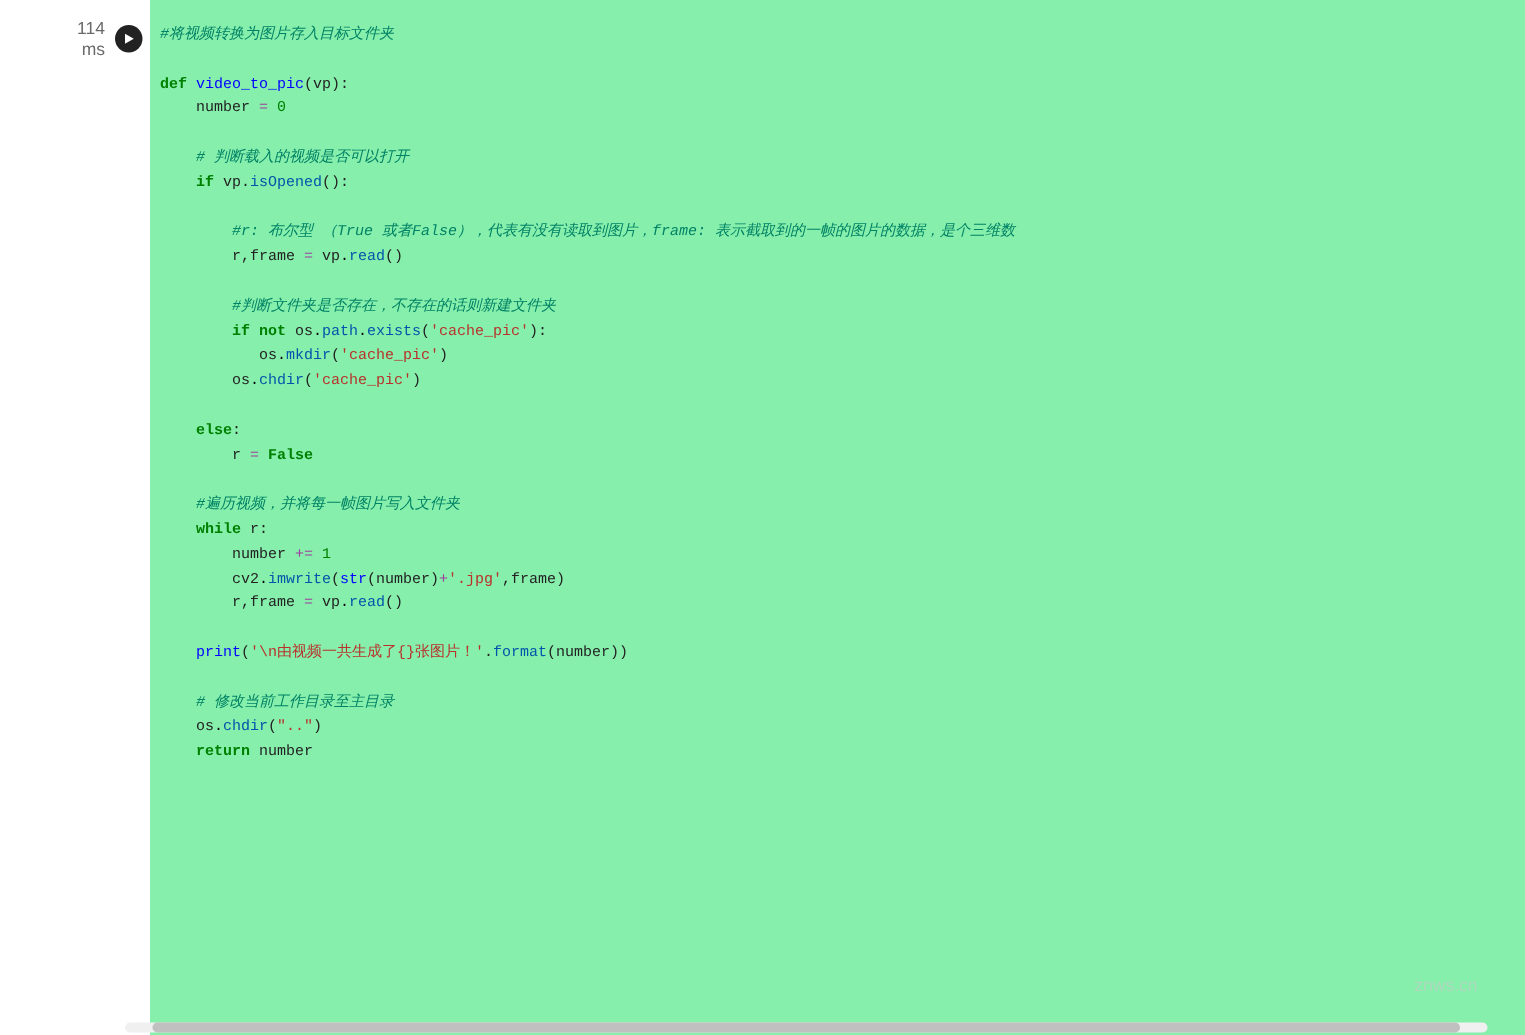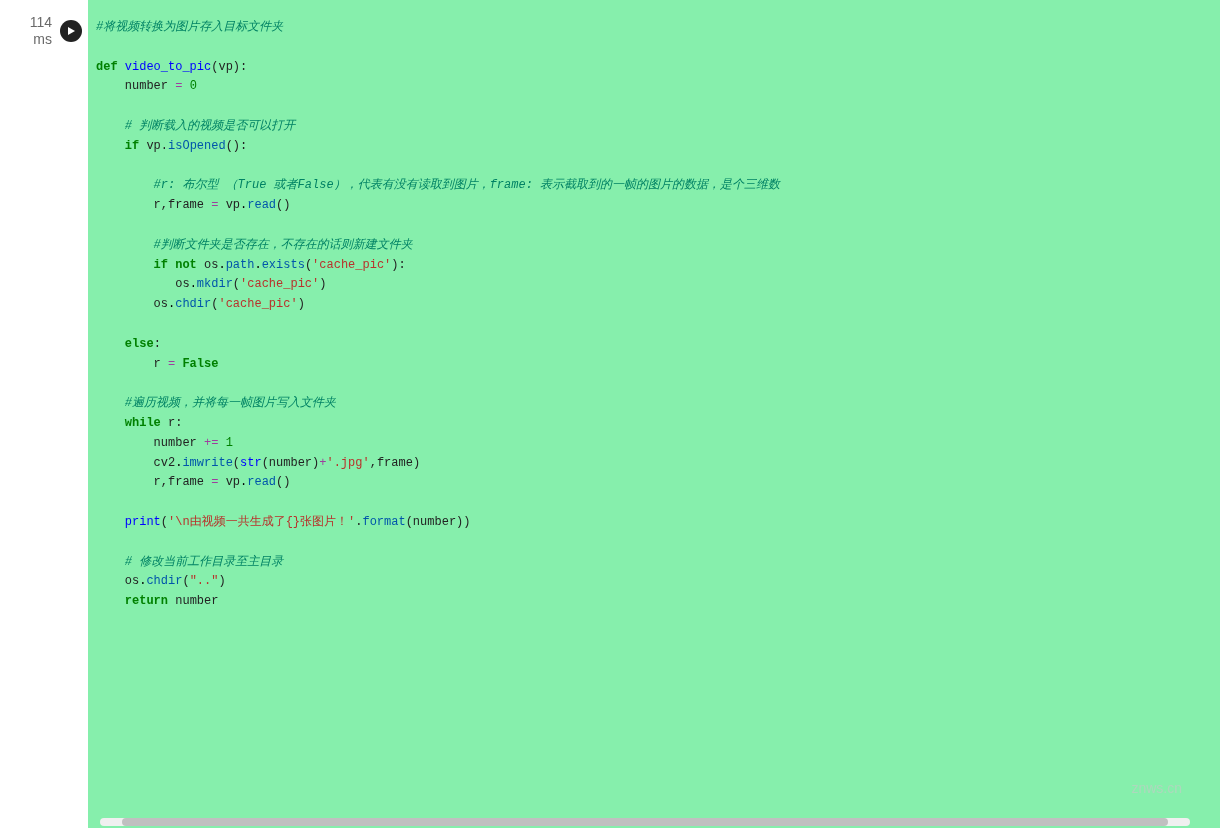--- a/index.html
+++ b/index.html
@@ -8,20 +8,21 @@
       font-size: 16px;
       background: #ffffff;
       width: 1220px;
       height: 828px;
       overflow: hidden;
       position: relative;
     }
     .container {
       display: flex;
       height: 100%;
+      padding-left: 32px;
     }
     .gutter {
       width: 88px;
       flex-shrink: 0;
       padding: 14px 6px 0 0;
       display: flex;
       flex-direction: column;
       align-items: flex-end;
     }
     .gutter-row {

